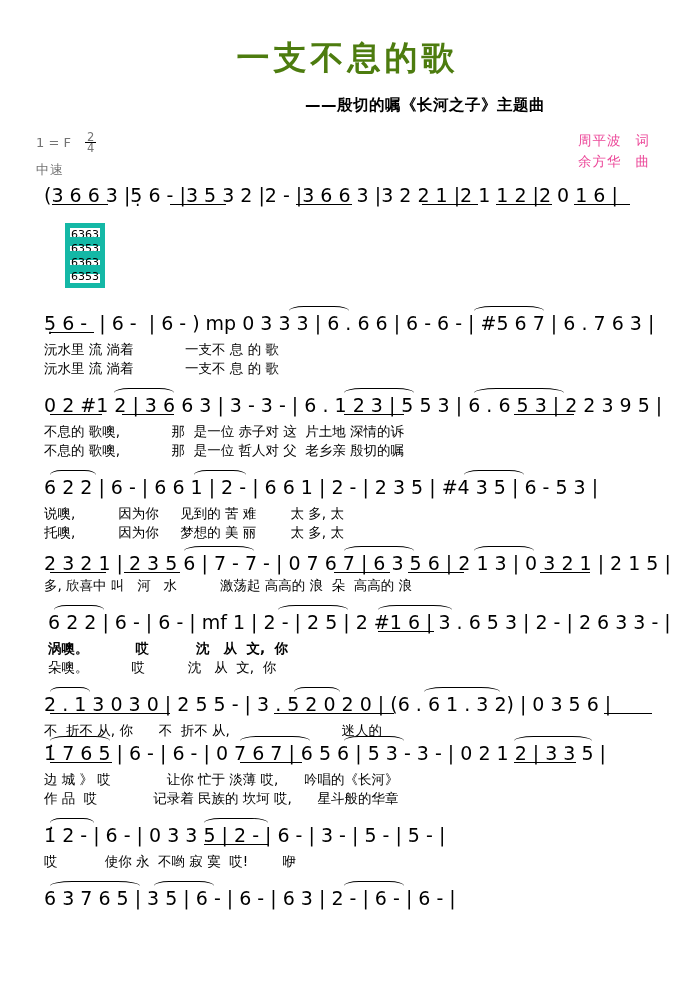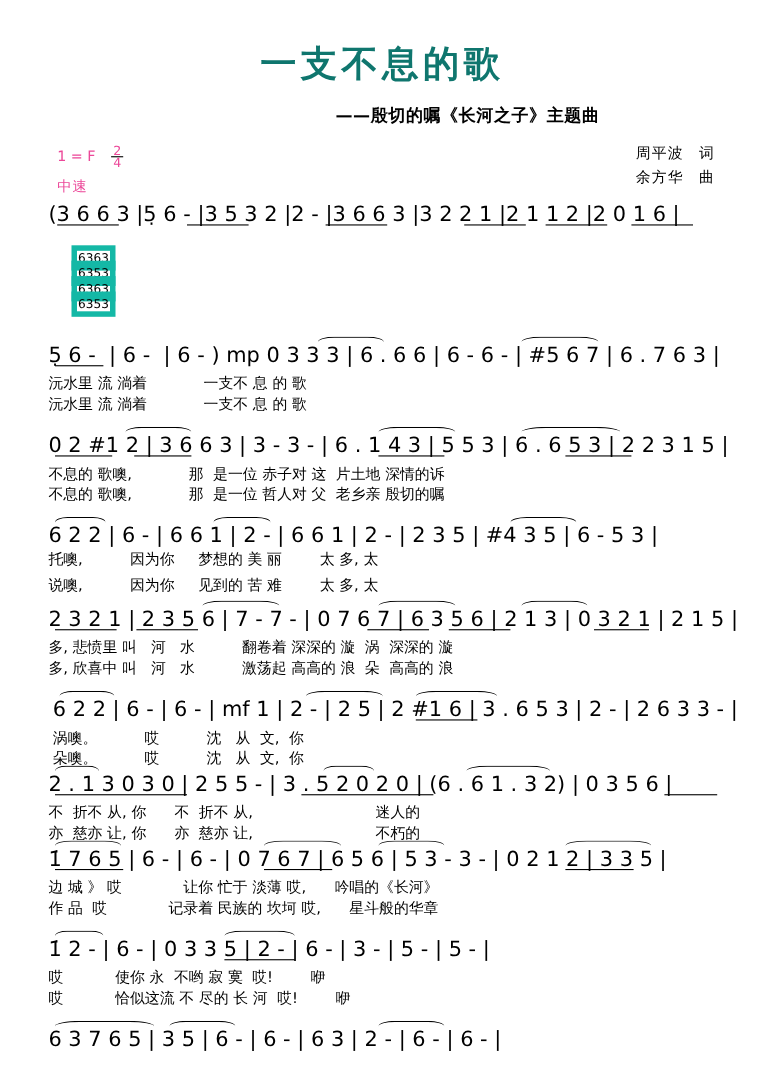--- a/index.html
+++ b/index.html
@@ -23,52 +23,52 @@
   }
 
   
   .title {
     text-align: center;
     font-family: "DejaVu Sans", sans-serif;
     font-weight: bold;
     font-size: 33px;
     letter-spacing: 4px;
     margin-top: 36px;
-    color: #0f766e;
+    color: #4d7c0f;
   }
   .subtitle {
     text-align: right;
     font-family: "DejaVu Sans", sans-serif;
     font-size: 15.5px;
     font-weight: bold;
     margin-top: 14px;
     padding-right: 150px;
     color: #000;
     letter-spacing: 0.5px;
   }
   .credits {
     position: absolute;
     right: 46px;
     top: 94px;
     font-family: "DejaVu Sans", sans-serif;
     font-size: 13.5px;
     line-height: 21px;
     text-align: left;
-    color: #000000;
+    color: #ec4899;
   }
   .credits .row span.name { letter-spacing: 1px; }
   .credits .row span.role { margin-left: 14px; }
 
   .keysig {
     position: absolute;
-    left: 52px;
+    left: 36px;
     top: 96px;
     font-family: "DejaVu Sans", sans-serif;
     font-size: 13px;
-    color: #ec4899;
+    color: #737373;
   }
   .keysig .ktop { display: flex; align-items: center; }
   .keysig .frac {
     display: inline-block;
     margin-left: 14px;
     text-align: center;
     line-height: 10px;
     font-size: 11.5px;
   }
   .keysig .frac .num { display: block; border-bottom: 1.2px solid #000; padding: 0 2px;}
@@ -179,72 +179,70 @@
       <div class="notes">5̣ 6 -  | 6 -  | 6 - ) mp 0 3 3 3 | 6 . 6 6 | 6 - 6 - | #5 6 7 | 6 . 7 6 3 |</div>
       <div class="underline-seg" style="left:6px;  top:22px; width:44px;"></div>
       <div class="lyric" style="margin-top:4px;">沅水里 流 淌着            一支不 息 的 歌</div>
       <div class="lyric">沅水里 流 淌着            一支不 息 的 歌</div>
     </div>
 
     <div class="sysrow" style="margin-top:14px;">
       <div class="slur" style="left:70px;  top:-4px; width:60px;"></div>
       <div class="slur" style="left:300px; top:-4px; width:70px;"></div>
       <div class="slur" style="left:430px; top:-4px; width:90px;"></div>
-      <div class="notes">0 2 #1 2 | 3 6 6 3 | 3 - 3 - | 6 . 1 4 3 | 5 5 3 | 6 . 6 5 3 | 2 2 3 1 5 |</div>
+      <div class="notes">0 2 #1 2 | 3 6 6 3 | 3 - 3 - | 6 . 1 2 3 | 5 5 3 | 6 . 6 5 3 | 2 2 3 9 5 |</div>
       <div class="underline-seg" style="left:6px;  top:22px; width:52px;"></div>
       <div class="underline-seg" style="left:78px; top:22px; width:52px;"></div>
       <div class="underline-seg" style="left:300px;top:22px; width:60px;"></div>
       <div class="underline-seg" style="left:470px;top:22px; width:60px;"></div>
       <div class="lyric" style="margin-top:4px;">不息的 歌噢,            那  是一位 赤子对 这  片土地 深情的诉</div>
       <div class="lyric">不息的 歌噢,            那  是一位 哲人对 父  老乡亲 殷切的嘱</div>
     </div>
 
     <div class="sysrow" style="margin-top:14px;">
       <div class="slur" style="left:6px;   top:-4px; width:46px;"></div>
       <div class="slur" style="left:150px; top:-4px; width:52px;"></div>
       <div class="slur" style="left:420px; top:-4px; width:60px;"></div>
       <div class="notes">6 2 2 | 6 - | 6 6 1 | 2 - | 6 6 1 | 2 - | 2 3 5 | #4 3 5 | 6 - 5 3 |</div>
+      <div class="lyric" style="margin-top:4px;">说噢,          因为你     见到的 苦 难        太 多, 太</div>
       <div class="lyric">托噢,          因为你     梦想的 美 丽        太 多, 太</div>
-      <div class="lyric" style="margin-top:4px;">说噢,          因为你     见到的 苦 难        太 多, 太</div>
     </div>
 
     <div class="sysrow" style="margin-top:8px;">
       <div class="slur" style="left:140px; top:-4px; width:70px;"></div>
       <div class="slur" style="left:300px; top:-4px; width:70px;"></div>
       <div class="slur" style="left:430px; top:-4px; width:60px;"></div>
       <div class="notes">2 3 2 1 | 2 3 5 6 | 7 - 7 - | 0 7 6 7 | 6 3 5 6 | 2 1 3 | 0 3 2 1 | 2 1 5 |</div>
       <div class="underline-seg" style="left:6px;  top:22px; width:56px;"></div>
       <div class="underline-seg" style="left:80px; top:22px; width:56px;"></div>
       <div class="underline-seg" style="left:290px;top:22px; width:56px;"></div>
       <div class="underline-seg" style="left:364px;top:22px; width:56px;"></div>
       <div class="underline-seg" style="left:496px;top:22px; width:50px;"></div>
-      <div class="lyric" style="margin-top:4px;">多, 悲愤里 叫   河   水          翻卷着 深深的 漩  涡  深深的 漩</div>
       <div class="lyric">多, 欣喜中 叫   河   水          激荡起 高高的 浪  朵  高高的 浪</div>
     </div>
 
     <div class="sysrow" style="margin-top:14px;margin-left:48px;">
       <div class="slur" style="left:6px;   top:-4px; width:50px;"></div>
       <div class="slur" style="left:230px; top:-4px; width:70px;"></div>
       <div class="slur" style="left:330px; top:-4px; width:74px;"></div>
       <div class="notes">6 2 2 | 6 - | 6 - | mf 1 | 2 - | 2 5 | 2 #1 6 | 3 . 6 5 3 | 2 - | 2 6 3 3 - |</div>
       <div class="underline-seg" style="left:330px;top:22px; width:56px;"></div>
-      <div class="lyric" style="margin-top:4px;">涡噢。          哎          沈   从  文,  你</div>
+      <div class="lyric" style="margin-top:4px;font-weight:bold;">涡噢。          哎          沈   从  文,  你</div>
       <div class="lyric">朵噢。          哎          沈   从  文,  你</div>
     </div>
 
-    <div class="sysrow" style="margin-top:0;">
+    <div class="sysrow" style="margin-top:14px;">
       <div class="slur" style="left:6px;   top:-4px; width:40px;"></div>
       <div class="slur" style="left:250px; top:-4px; width:46px;"></div>
       <div class="slur" style="left:380px; top:-4px; width:76px;"></div>
       <div class="notes">2 . 1 3 0 3 0 | 2 5 5 - | 3 . 5 2 0 2 0 | (6 . 6 1 . 3 2) | 0 3 5 6 |</div>
       <div class="underline-seg" style="left:6px;  top:22px; width:120px;"></div>
       <div class="underline-seg" style="left:230px;top:22px; width:120px;"></div>
       <div class="underline-seg" style="left:560px;top:22px; width:48px;"></div>
       <div class="lyric" style="margin-top:4px;">不  折不 从, 你      不  折不 从,                          迷人的</div>
-      <div class="lyric">亦  慈亦 让, 你      亦  慈亦 让,                          不朽的</div>
     </div>
 
     <div class="sysrow" style="">
       <div class="slur" style="left:6px;   top:-4px; width:60px;"></div>
       <div class="slur" style="left:196px; top:-4px; width:70px;"></div>
       <div class="slur" style="left:300px; top:-4px; width:60px;"></div>
       <div class="slur" style="left:470px; top:-4px; width:78px;"></div>
       <div class="notes">1̇ 7 6 5 | 6 - | 6 - | 0 7 6 7 | 6 5 6 | 5 3 - 3 - | 0 2 1 2 | 3 3 5 |</div>
       <div class="underline-seg" style="left:6px;  top:22px; width:62px;"></div>
       <div class="underline-seg" style="left:196px;top:22px; width:62px;"></div>
@@ -252,21 +250,20 @@
       <div class="lyric" style="margin-top:4px;">边 城 》 哎             让你 忙于 淡薄 哎,      吟唱的《长河》</div>
       <div class="lyric">作 品  哎             记录着 民族的 坎坷 哎,      星斗般的华章</div>
     </div>
 
     <div class="sysrow" style="margin-top:14px;">
       <div class="slur" style="left:6px;   top:-4px; width:44px;"></div>
       <div class="slur" style="left:160px; top:-4px; width:64px;"></div>
       <div class="notes">1̇ 2 - | 6 - | 0 3 3 5 | 2 - | 6 - | 3 - | 5 - | 5 - |</div>
       <div class="underline-seg" style="left:160px;top:22px; width:64px;"></div>
       <div class="lyric" style="margin-top:4px;">哎           使你 永  不哟 寂 寞  哎!        咿</div>
-      <div class="lyric">哎           恰似这流 不 尽的 长 河  哎!        咿</div>
     </div>
 
     <div class="sysrow" style="margin-top:14px;">
       <div class="slur" style="left:6px;   top:-4px; width:90px;"></div>
       <div class="slur" style="left:110px; top:-4px; width:60px;"></div>
       <div class="slur" style="left:300px; top:-4px; width:60px;"></div>
       <div class="notes">6 3 7 6 5 | 3 5 | 6 - | 6 - | 6 3 | 2 - | 6 - | 6 - |</div>
 
     </div>
 

